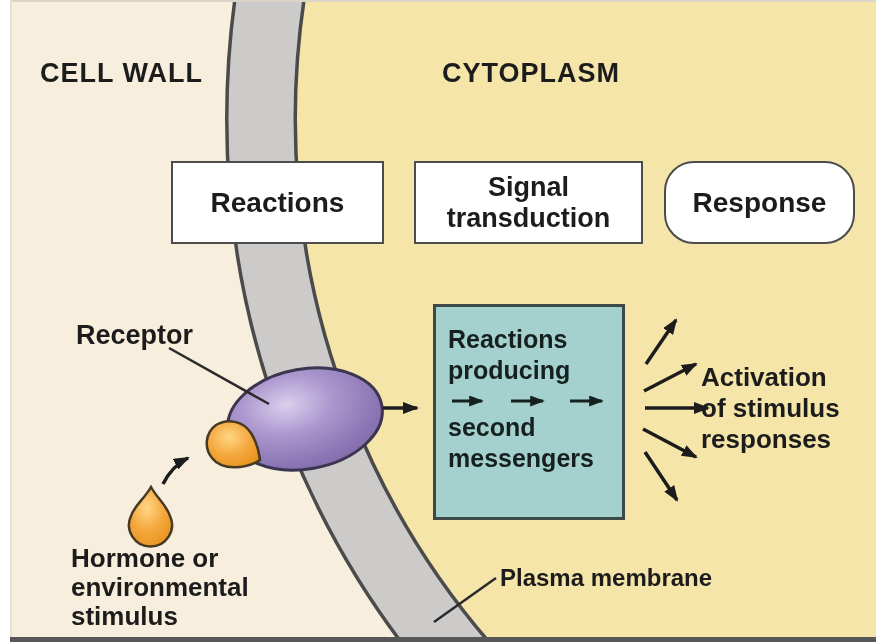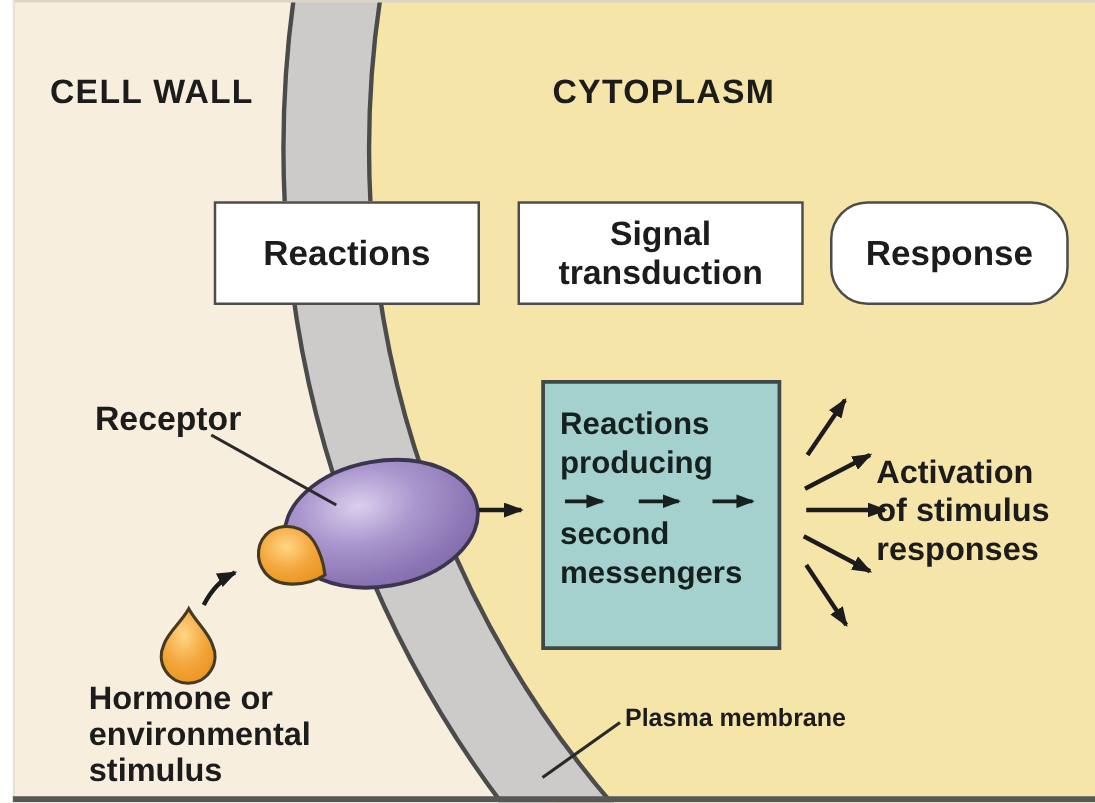--- a/index.html
+++ b/index.html
@@ -30,21 +30,21 @@
     border:3px solid #3e4a48;
     box-sizing:border-box;
     padding:17px 0 0 12px;
     font-weight:700;font-size:25px;line-height:31px;
     color:#15201f;
   }
   .chain-arrows{display:block;margin:7px 0 3px 2px;}
   .multiline div{white-space:nowrap;}
   .hormone-lbl{font-size:26px;line-height:29px;}
   .activation-lbl{font-size:26px;line-height:31px;}
-  .plain-lbl{font-size:20px;}
+  .plain-lbl{font-size:24px;}
 </style>
 </head>
 <body>
 
 <div class="stage">
 
   <svg class="bg-svg" viewBox="0 0 876 642" aria-hidden="true">
     <defs>
       <radialGradient id="gradPurple" cx="40%" cy="33%" r="78%">
         <stop offset="0%" stop-color="#dacfee"></stop>

